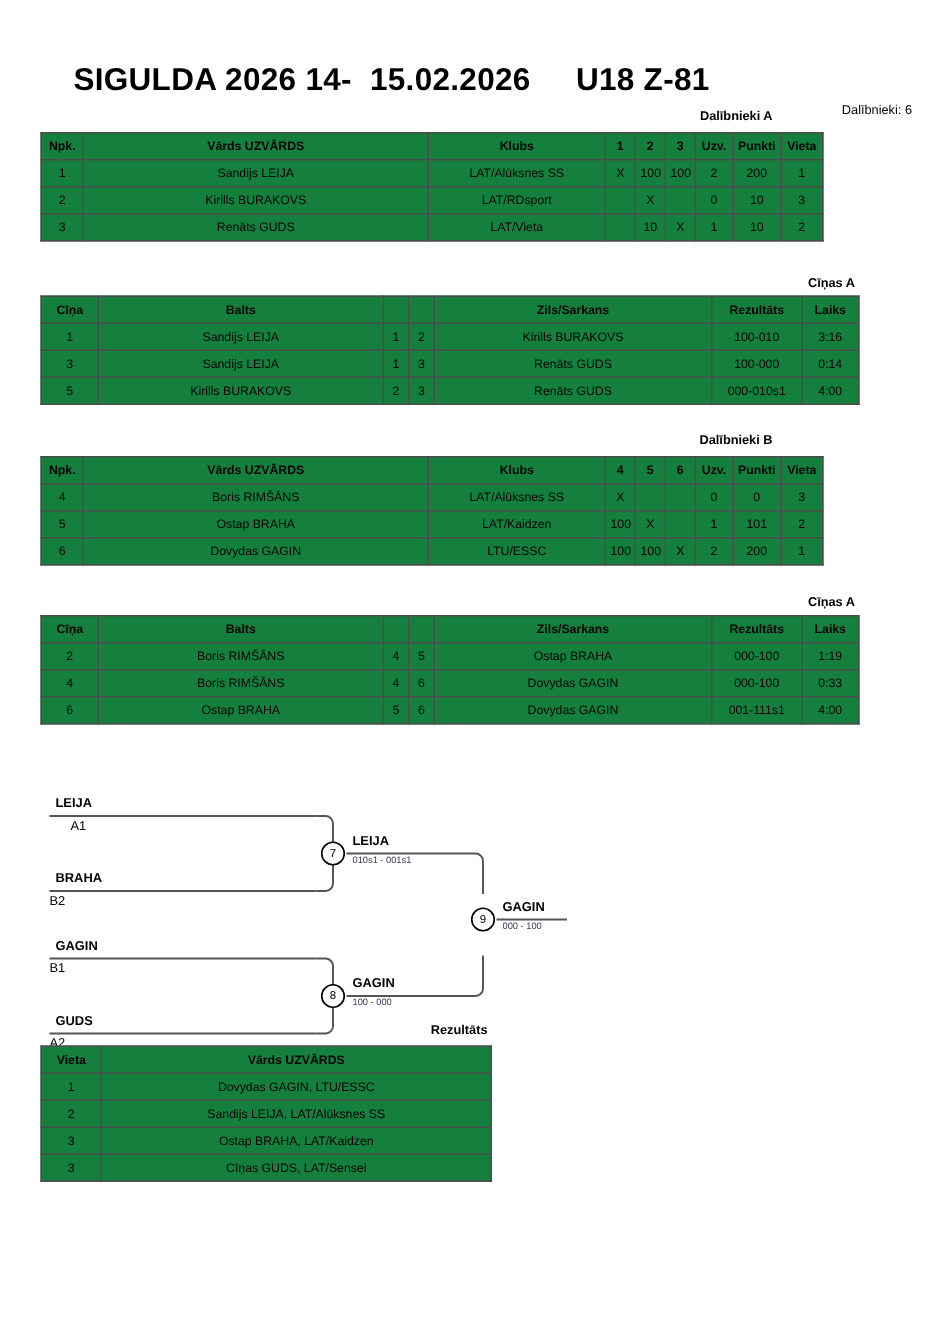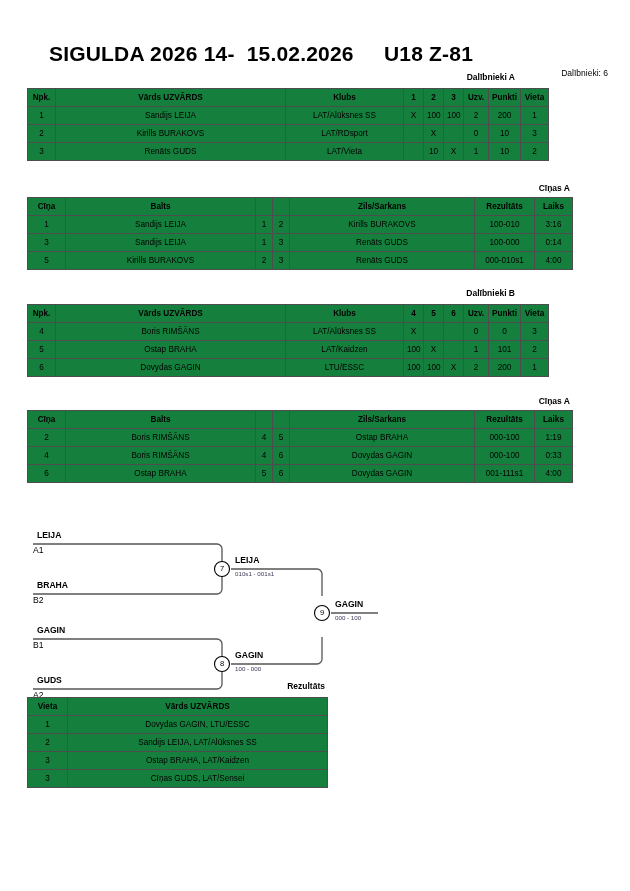--- a/index.html
+++ b/index.html
@@ -323,21 +323,21 @@
       <path d="M331 90 H378"></path>
     </g>
     <g fill="#fff" stroke="#000" stroke-width="1.1">
       <circle cx="222" cy="46" r="7.5"></circle>
       <circle cx="222" cy="141" r="7.5"></circle>
       <circle cx="322" cy="90" r="7.5"></circle>
     </g>
   </svg>
 
   <div class="bk-name" style="left:37px;top:7px;">LEIJA</div>
-  <div class="bk-seed" style="left:33px;top:22px;text-align:center;">A1</div>
+  <div class="bk-seed" style="left:47px;top:22px;text-align:center;">A1</div>
 
   <div class="bk-name" style="left:37px;top:57px;">BRAHA</div>
   <div class="bk-seed" style="left:33px;top:72px;">B2</div>
 
   <div class="bk-name" style="left:37px;top:102px;">GAGIN</div>
   <div class="bk-seed" style="left:33px;top:117px;">B1</div>
 
   <div class="bk-name" style="left:37px;top:152px;">GUDS</div>
   <div class="bk-seed" style="left:33px;top:167px;">A2</div>
 

